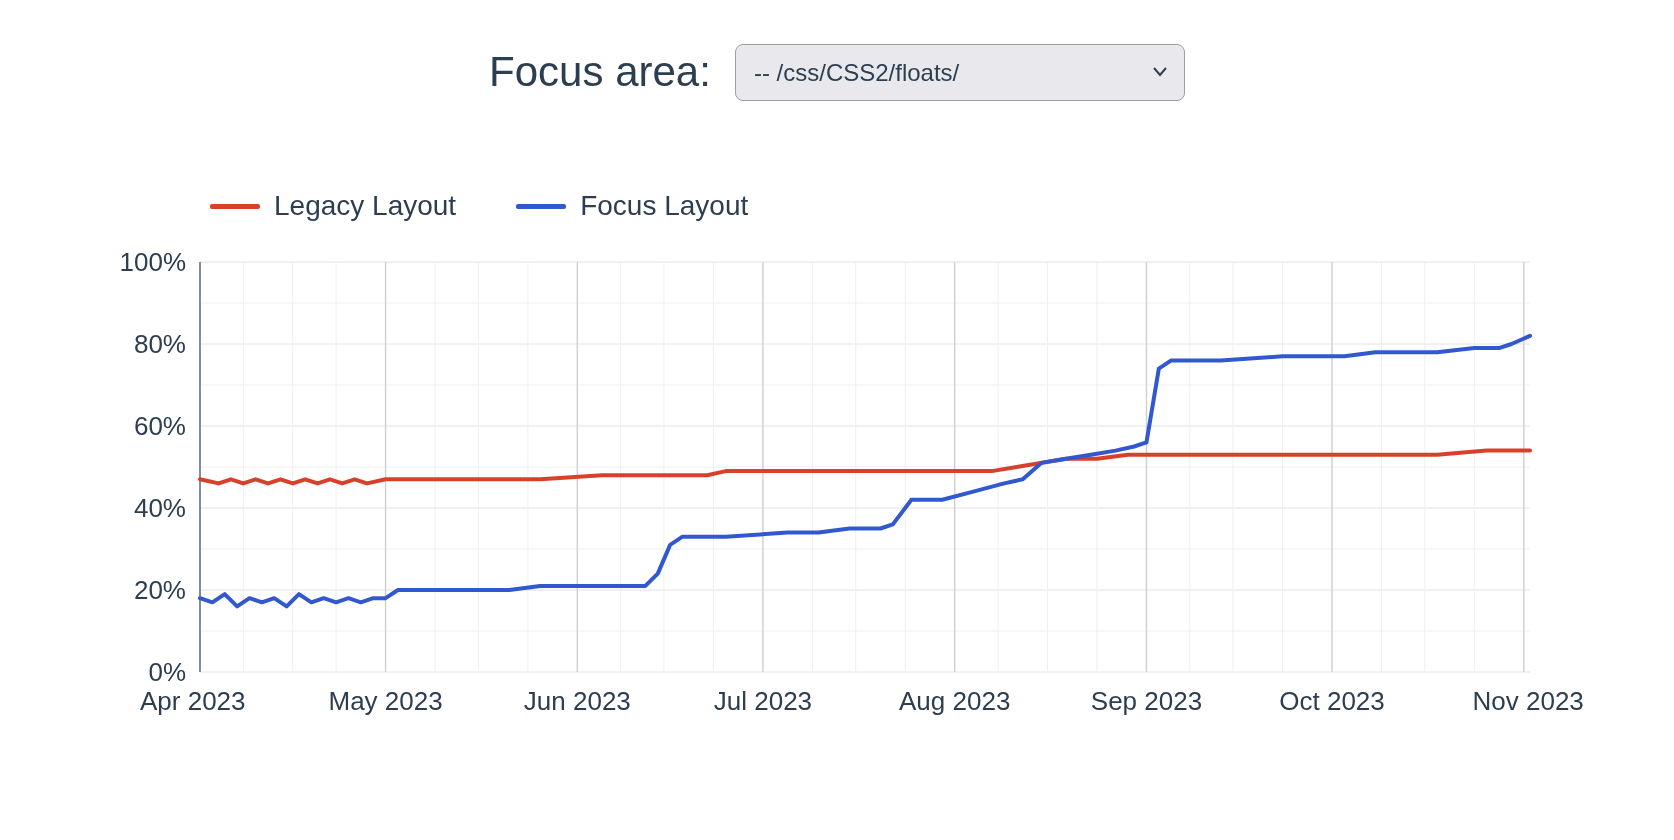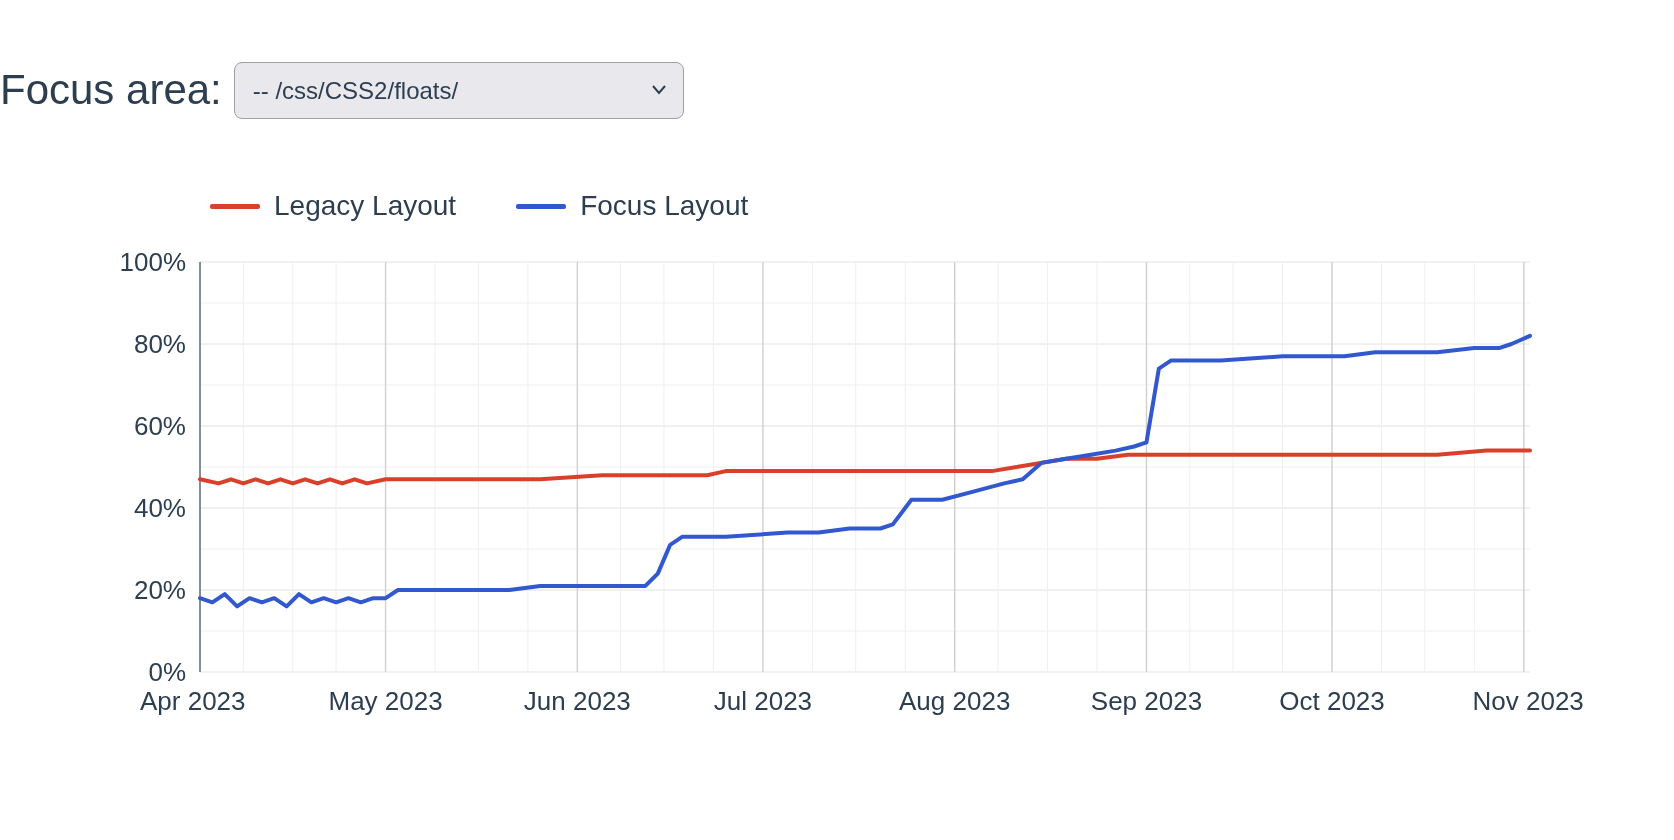--- a/index.html
+++ b/index.html
@@ -1,19 +1,19 @@
 <!DOCTYPE html>
 <html><head>
 <meta charset="utf-8">
 <style>
   html,body{margin:0;padding:0;width:1674px;height:840px;background:#fff;
     font-family:"Segoe UI","Helvetica Neue",Arial,sans-serif;color:#2c3e50;}
   .page{width:1674px;height:840px;position:relative;}
-  .header{display:flex;align-items:center;justify-content:flex-start;gap:12px;
-    padding-top:50px;height:80px;}
+  .header{display:flex;align-items:center;justify-content:center;gap:24px;
+    padding-top:32px;height:80px;}
   .header-label{font-size:42px;font-weight:400;color:#2c3e50;}
   .select-wrap{position:relative;border-radius:8px;}
   select.focus-select{
     appearance:none;-webkit-appearance:none;
     font-size:24px;color:#2c3e50;
     background:#e9e9ed;border:1px solid #9aa0a6;border-radius:8px;
     padding:14px 48px 14px 18px;min-width:450px;
   }
   .select-caret{position:absolute;right:18px;top:50%;transform:translateY(-50%);
     pointer-events:none;font-size:16px;color:#2c3e50;}

